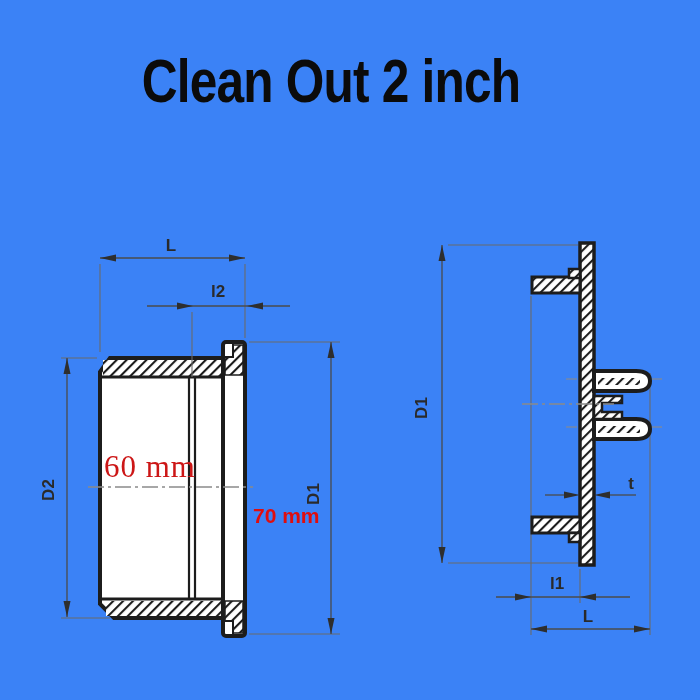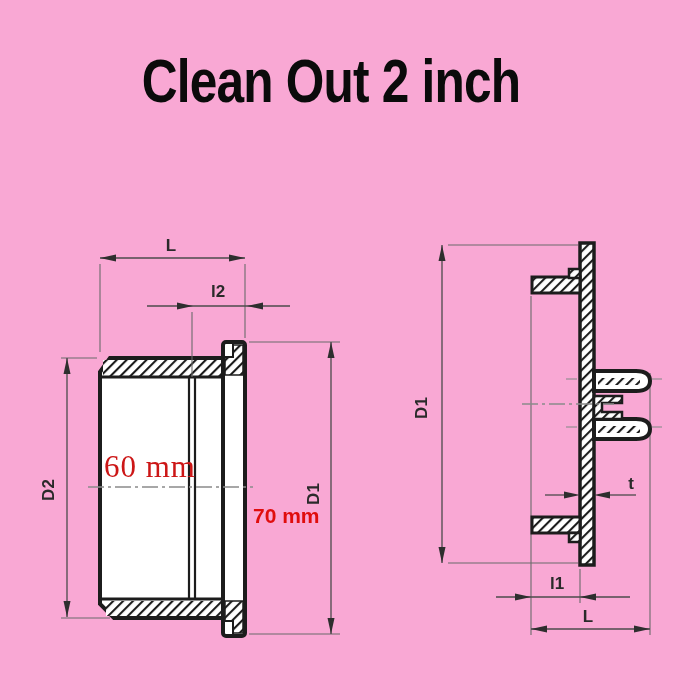--- a/index.html
+++ b/index.html
@@ -1,16 +1,16 @@
 <!DOCTYPE html>
 <html><head>
 <meta charset="utf-8">
 <style>
   html,body{margin:0;padding:0;background:#ffffff;}
-  #stage{position:relative;width:700px;height:700px;background:#f9a8d4;overflow:hidden;
+  #stage{position:relative;width:700px;height:700px;background:#3b82f6;overflow:hidden;
          font-family:"Liberation Sans",sans-serif;}
   #title{position:absolute;left:1px;top:50px;width:660px;text-align:center;
          font-weight:800;font-size:62px;line-height:62px;color:#0b0b0b;
          letter-spacing:-1px;transform:scale(0.8,1);transform-origin:50% 50%;
          font-family:"Liberation Sans",sans-serif;white-space:nowrap;}
   svg{position:absolute;left:0;top:0;}
   .dimline{stroke:#4b4b4b;stroke-width:1.3;fill:none;}
   .extline{stroke:#6b6b6b;stroke-width:1.1;fill:none;}
   .arrow{fill:#2e2e2e;stroke:none;}
   .outline{stroke:#1c1c1c;fill:#ffffff;}

